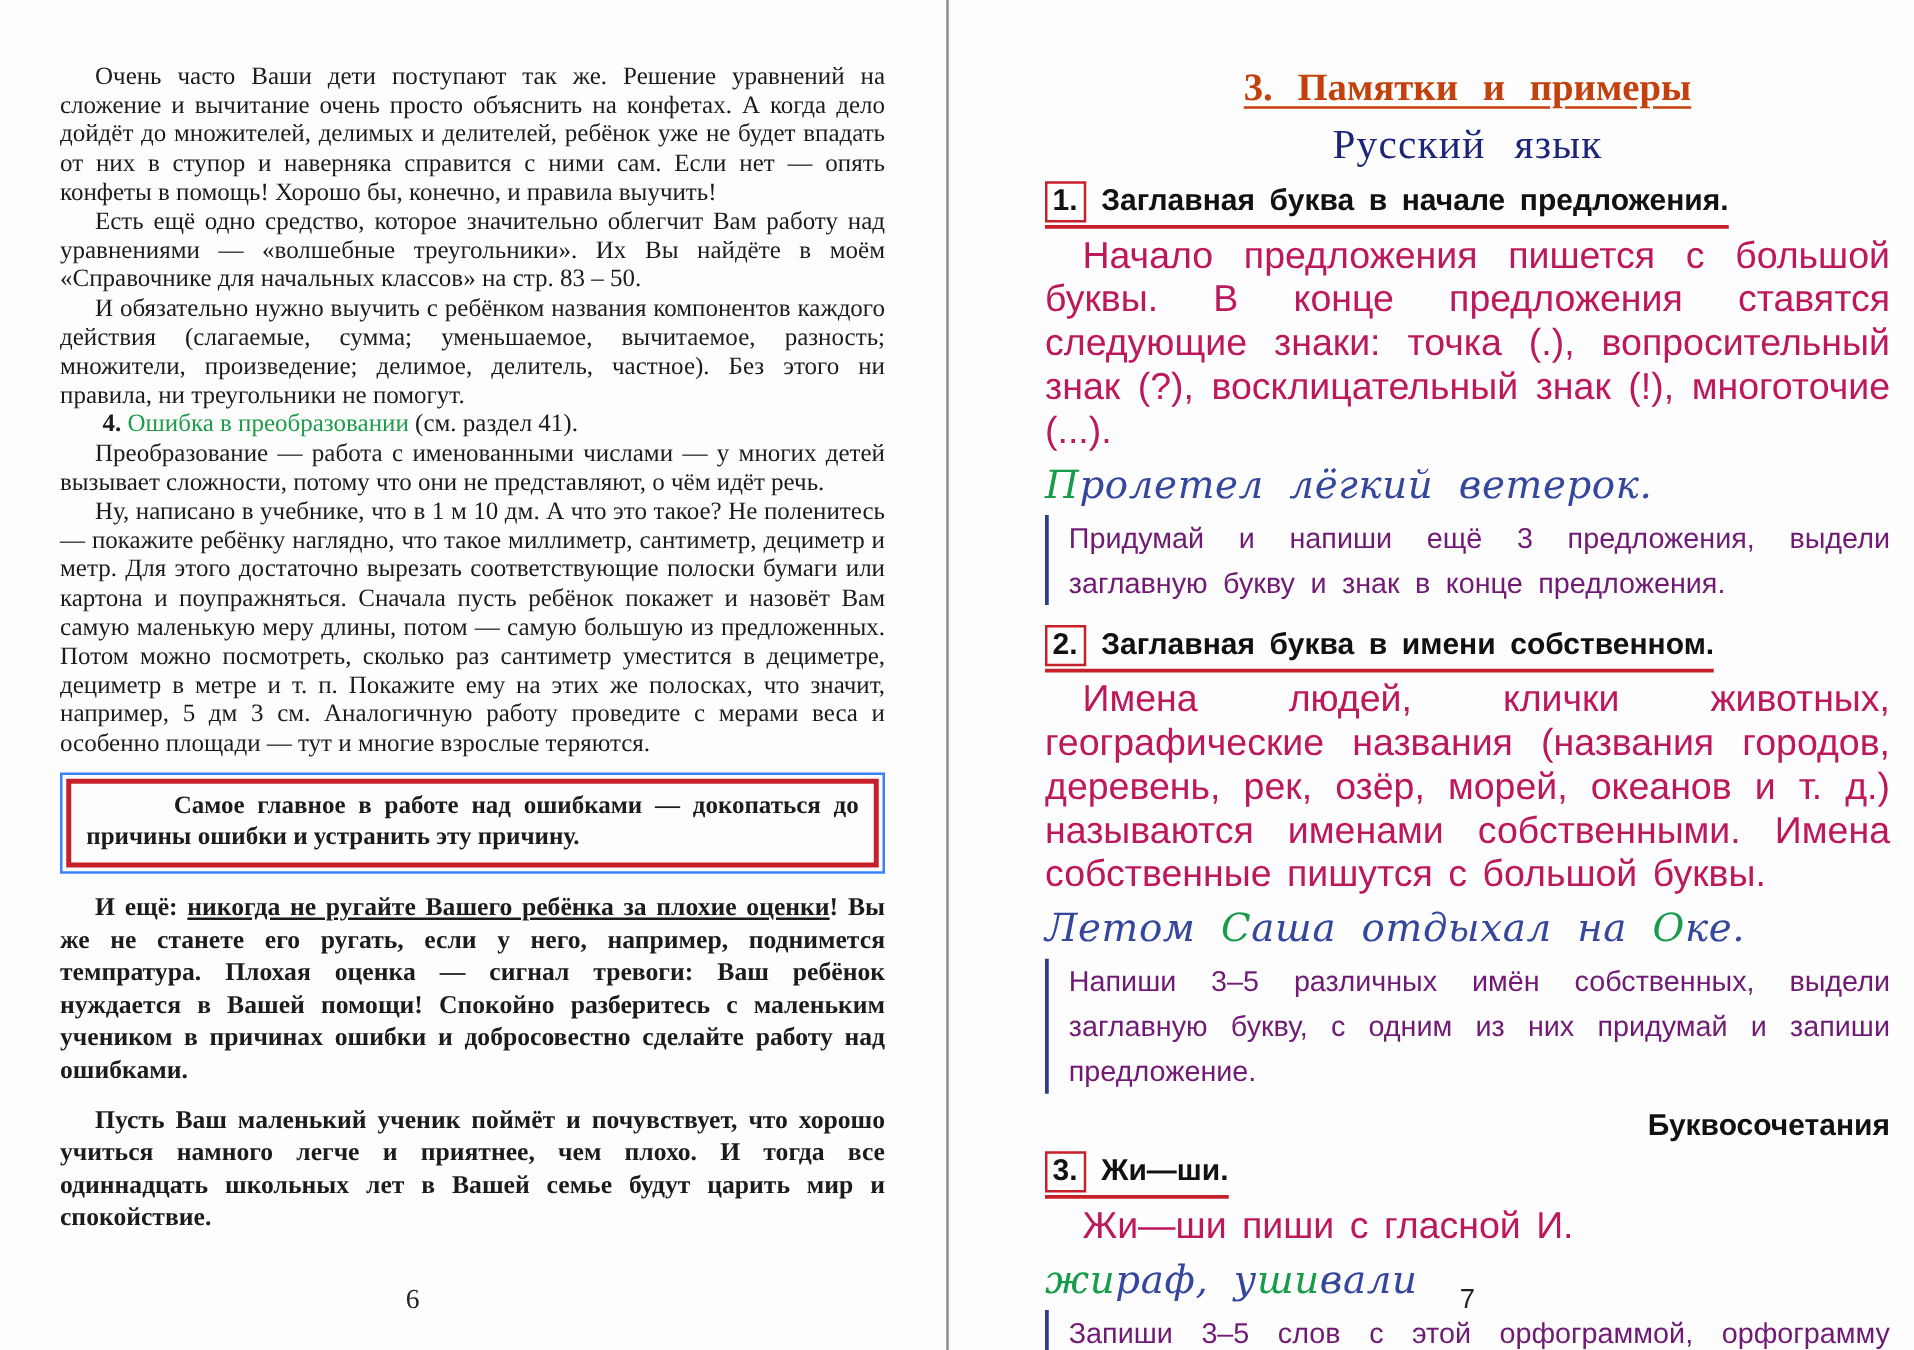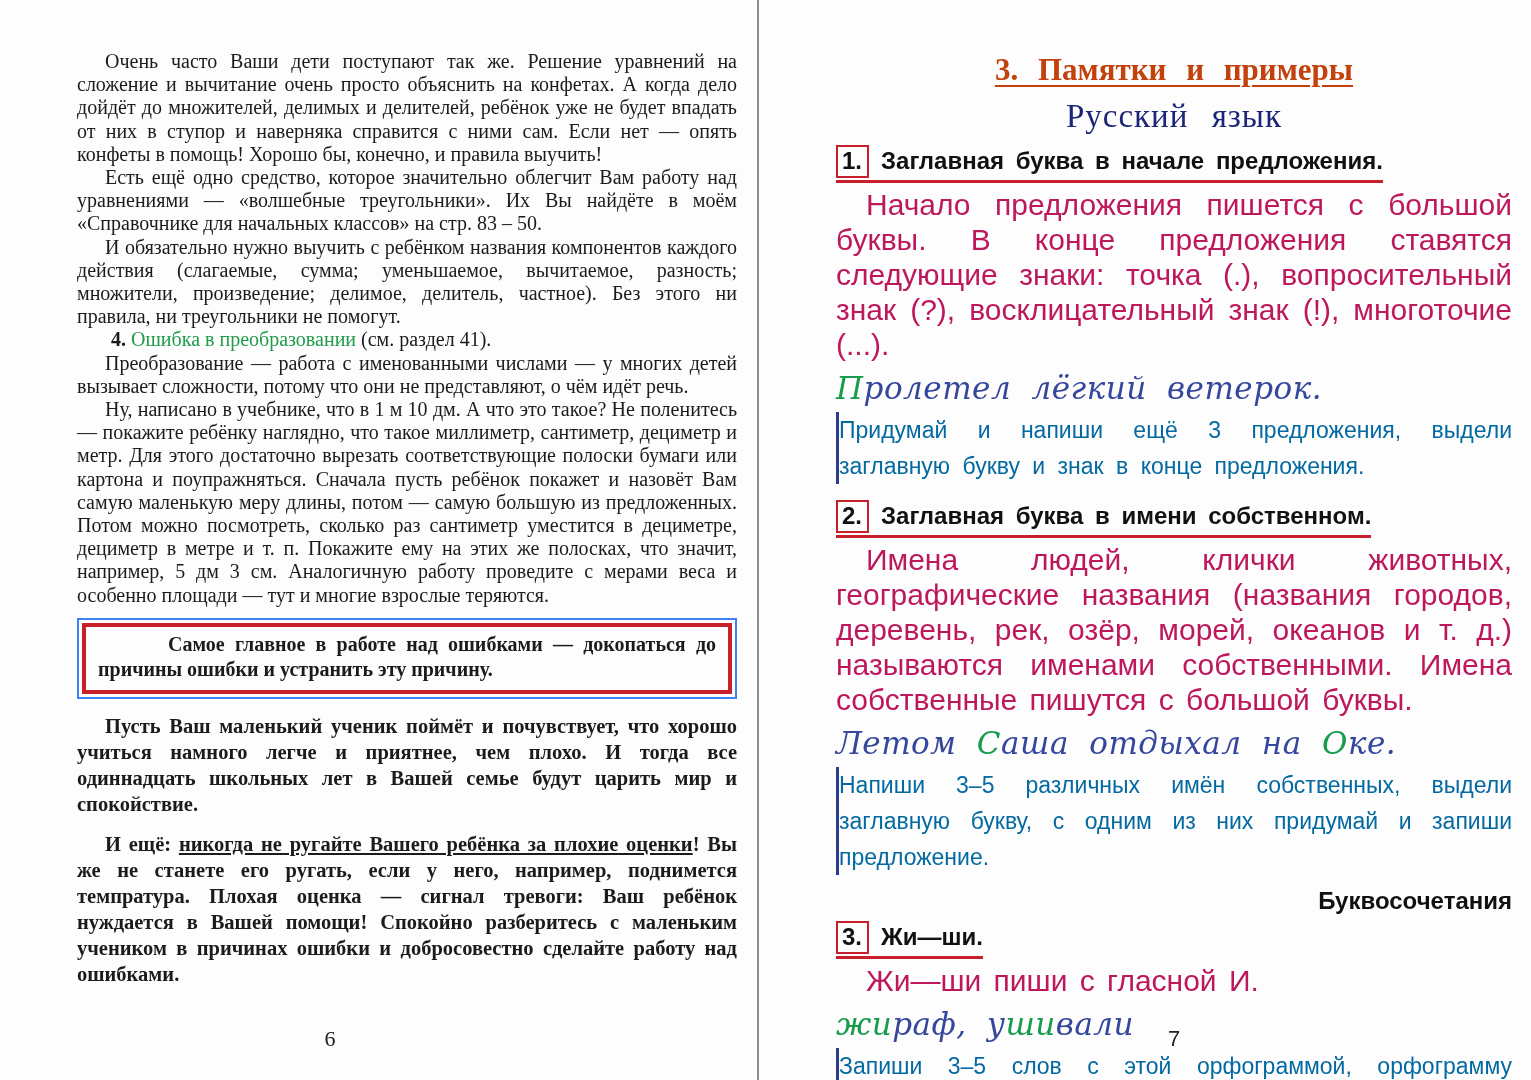--- a/index.html
+++ b/index.html
@@ -8,21 +8,21 @@
     background:#fdfdfd;overflow:hidden;
     font-family:"Liberation Serif", serif;
     color:#1c1a1b;
   }
   .gutter{
     position:absolute;left:757px;top:0;width:2px;height:1080px;
     background:#8d8d8d;
   }
   
   .left-page{
-    position:absolute;left:77px;top:50px;width:660px;
+    position:absolute;left:48px;top:50px;width:660px;
   }
   .left-page p.bodytext{
     margin:0;font-size:20px;line-height:23.2px;
     text-align:justify;text-indent:28px;
   }
   .item4-line{
     margin:0;font-size:20px;line-height:23.2px;text-indent:34px;
   }
   .item4-num{font-weight:bold;}
   .item4-title{font-weight:normal;color:#1f9c4a;}
@@ -82,22 +82,22 @@
   .sec-body.oneline{text-align:left;}
   .example{
     margin:6px 0 4px 0;
     font-family:"DejaVu Serif", serif;font-style:italic;
     font-size:31px;line-height:40px;word-spacing:10px;letter-spacing:0.5px;
   }
   .example .blue{color:#35479c;}
   .example .green{color:#169c4b;}
   .exercise{
     margin:2px 0 12px 0;border-left:3px solid #2c3c8c;
-    padding-left:0;font-size:23px;line-height:36px;
-    text-align:justify;word-spacing:6px;color:#0369a1;
+    padding-left:16px;font-size:23px;line-height:36px;
+    text-align:justify;word-spacing:6px;color:#701a75;
   }
   .letter-combo-heading{
     margin:2px 0 2px 0;text-align:right;
     font-size:24px;font-weight:bold;color:#111;
   }
   .page-num.right{left:836px;width:676px;text-align:center;font-family:"Liberation Sans",sans-serif;}
 </style>
 </head>
 <body>
 
@@ -112,23 +112,23 @@
 
   <p class="bodytext">Преобразование — работа с именованными числами — у многих детей вызывает сложности, потому что они не представляют, о чём идёт речь.</p>
   <p class="bodytext">Ну, написано в учебнике, что в 1 м 10 дм. А что это такое? Не поленитесь — покажите ребёнку наглядно, что такое миллиметр, сантиметр, дециметр и метр. Для этого достаточно вырезать соответствующие полоски бумаги или картона и поупражняться. Сначала пусть ребёнок покажет и назовёт Вам самую маленькую меру длины, потом — самую большую из предложенных. Потом можно посмотреть, сколько раз сантиметр уместится в дециметре, дециметр в метре и т. п. Покажите ему на этих же полосках, что значит, например, 5 дм 3 см. Аналогичную работу проведите с мерами веса и особенно площади — тут и многие взрослые теряются.</p>
 
   <div class="alert-outer">
     <div class="alert-inner">
       <p>Самое главное в работе над ошибками — докопаться до причины ошибки и устранить эту причину.</p>
     </div>
   </div>
 
+  <p class="bold-para"><span>И ещё: </span><span class="underline">никогда не ругайте Вашего ребёнка за плохие оценки</span><span>! Вы же не станете его ругать, если у него, например, поднимется темпратура. Плохая оценка — сигнал тревоги: Ваш ребёнок нуждается в Вашей помощи! Спокойно разберитесь с маленьким учеником в причинах ошибки и добросовестно сделайте работу над ошибками.</span></p>
+
   <p class="bold-para">Пусть Ваш маленький ученик поймёт и почувствует, что хорошо учиться намного легче и приятнее, чем плохо. И тогда все одиннадцать школьных лет в Вашей семье будут царить мир и спокойствие.</p>
-
-  <p class="bold-para"><span>И ещё: </span><span class="underline">никогда не ругайте Вашего ребёнка за плохие оценки</span><span>! Вы же не станете его ругать, если у него, например, поднимется темпратура. Плохая оценка — сигнал тревоги: Ваш ребёнок нуждается в Вашей помощи! Спокойно разберитесь с маленьким учеником в причинах ошибки и добросовестно сделайте работу над ошибками.</span></p>
 </div>
 <div class="page-num left">6</div>
 
 <div class="right-page">
   <h1 class="rp-title">3. Памятки и примеры</h1>
   <h2 class="rp-subtitle">Русский язык</h2>
 
   <div>
     <div class="heading-wrap"><span class="num-box">1.</span><span class="sec-heading">Заглавная буква в начале предложения.</span></div>
     <p class="sec-body">Начало предложения пишется с большой буквы. В конце предложения ставятся следующие знаки: точка (.), вопросительный знак (?), восклицательный знак (!), многоточие (...).</p>

